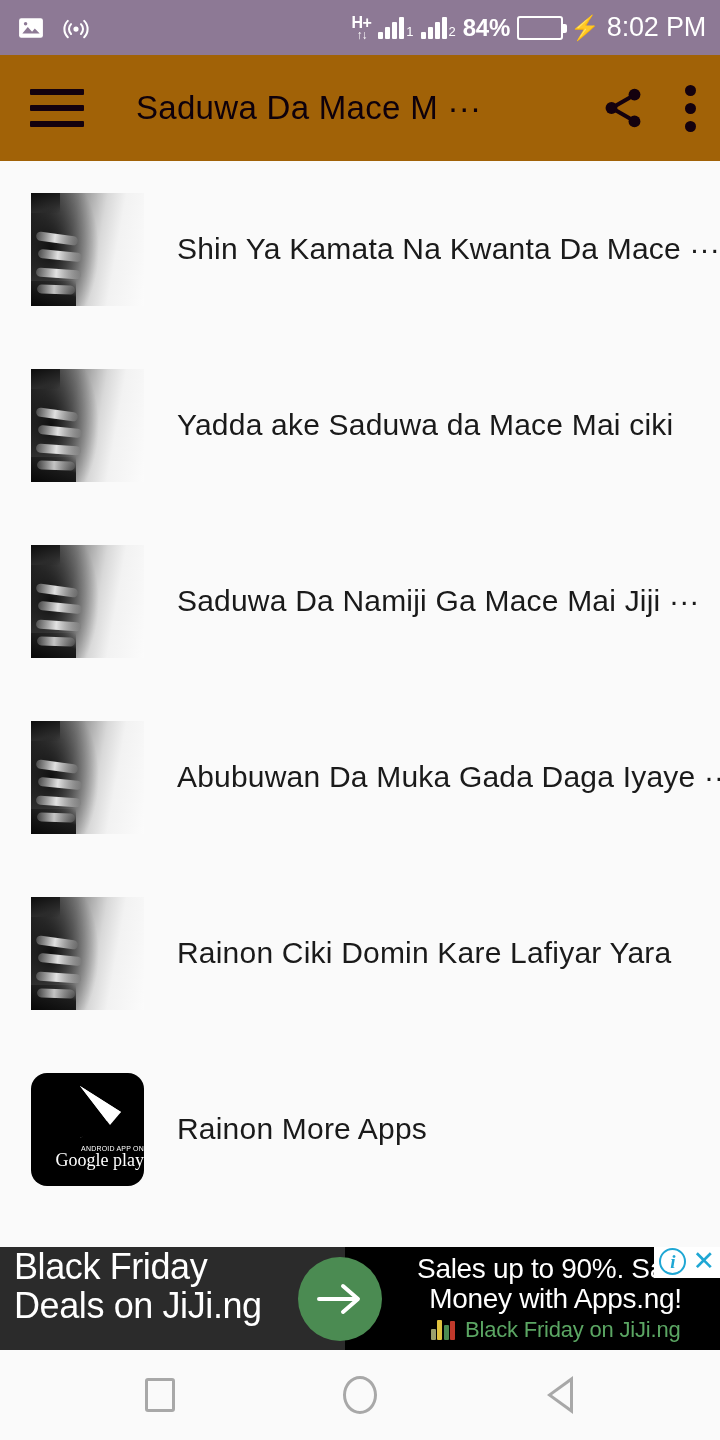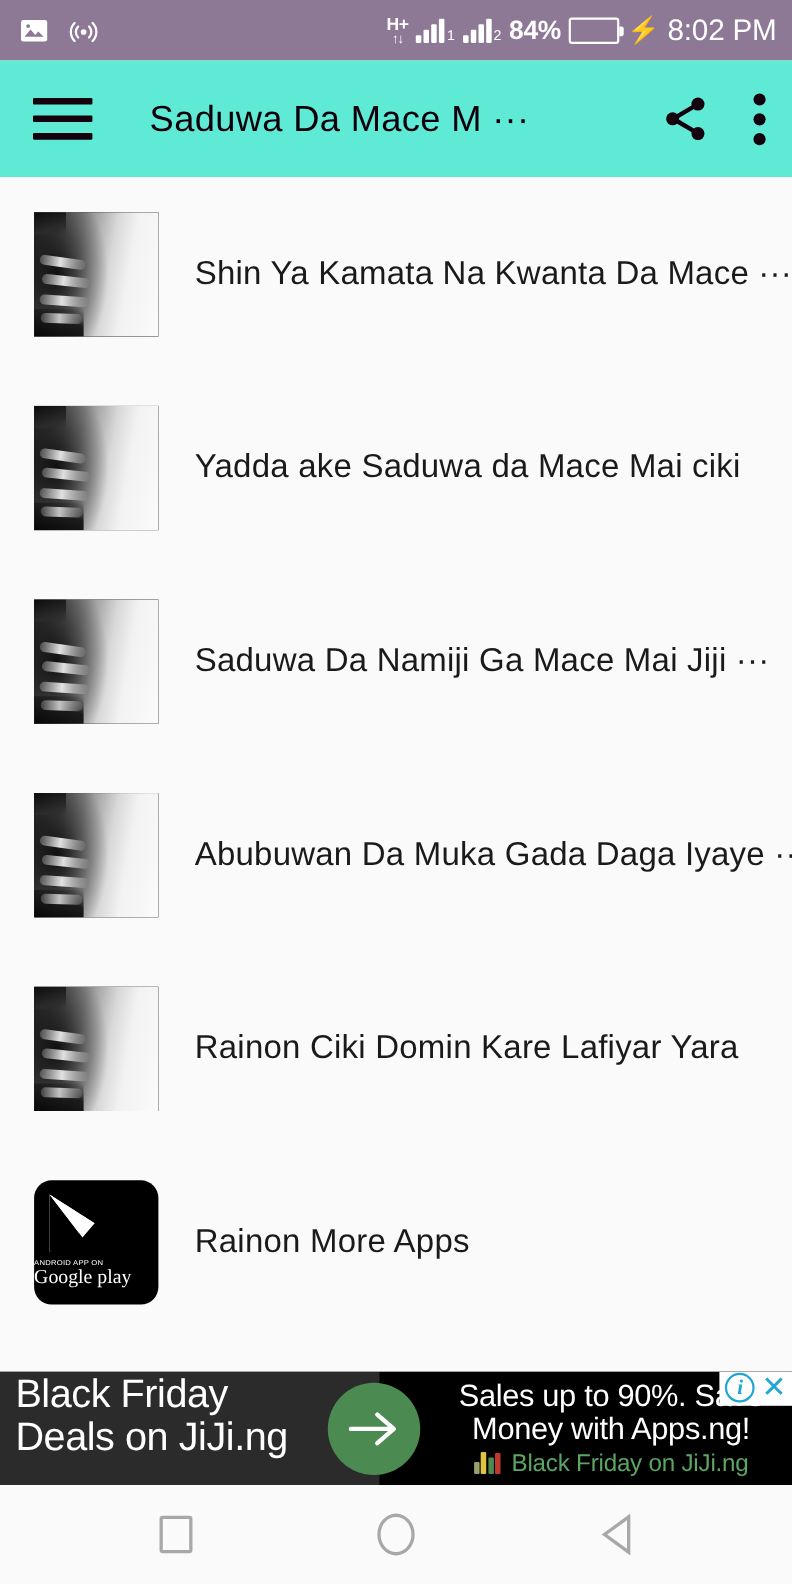--- a/index.html
+++ b/index.html
@@ -37,21 +37,21 @@
   .pct { font-size: 24px; letter-spacing: -0.3px; font-weight: bold; }
   .battery { width: 46px; height: 24px; border: 2.5px solid #FFFFFF; border-radius: 3px; position: relative; padding: 2px; }
   .battery::after { content: ""; position: absolute; right: -6px; top: 6px; width: 4px; height: 9px; background: #FFFFFF; border-radius: 0 2px 2px 0; }
   .battery-fill { height: 100%; background: #4ED14E; border-radius: 1px; }
   .bolt { font-size: 24px; line-height: 1; }
   .clock { font-size: 27px; letter-spacing: -0.2px; }
 
   
   .toolbar {
     height: 106px; flex: 0 0 106px;
-    background: #5eead4;
+    background: #a16207;
     display: flex; align-items: center;
     padding: 0 24px 0 30px;
   }
   .hamburger { width: 54px; height: 38px; display: flex; flex-direction: column; justify-content: space-between; cursor: pointer; }
   .hamburger span { display: block; height: 6px; background: #14010E; border-radius: 1px; }
   .toolbar-title {
     flex: 1; margin-left: 52px;
     font-size: 33px; color: #0E000B;
     white-space: nowrap; overflow: hidden;
     letter-spacing: 0.3px;
@@ -82,21 +82,21 @@
   .finger { position: absolute; height: 9px; border-radius: 6px;
     background: linear-gradient(90deg, rgba(255,255,255,0.2) 0%, rgba(235,235,235,0.95) 45%, rgba(120,120,120,0.4) 100%); }
   .finger.f1 { left: 5px;  top: 41px; width: 42px; transform: rotate(8deg); }
   .finger.f2 { left: 7px;  top: 58px; width: 44px; transform: rotate(6deg); }
   .finger.f3 { left: 5px;  top: 76px; width: 45px; transform: rotate(4deg); }
   .finger.f4 { left: 6px;  top: 92px; width: 38px; transform: rotate(2deg); opacity: 0.85; }
 
   .playbadge {
     width: 113px; height: 113px; flex: 0 0 113px;
     background: #000000; border-radius: 16px;
-    display: flex; flex-direction: column; align-items: flex-start; justify-content: flex-start;
+    display: flex; flex-direction: column; align-items: flex-end; justify-content: flex-start;
     padding-top: 8px; position: relative; overflow: hidden;
   }
   .playbadge svg { display: block; }
   .pb-line1 { color: #FFFFFF; font-size: 7px; letter-spacing: 0.2px; margin-top: 2px; transform: scaleY(0.9); }
   .pb-line2 { color: #FFFFFF; font-size: 18px; font-family: "Liberation Serif", serif; line-height: 19px; margin-top: -1px; }
 
   .item-title {
     margin-left: 33px; padding-right: 30px;
     font-size: 30px; color: #1A1A1A;
     white-space: nowrap; overflow: hidden;

